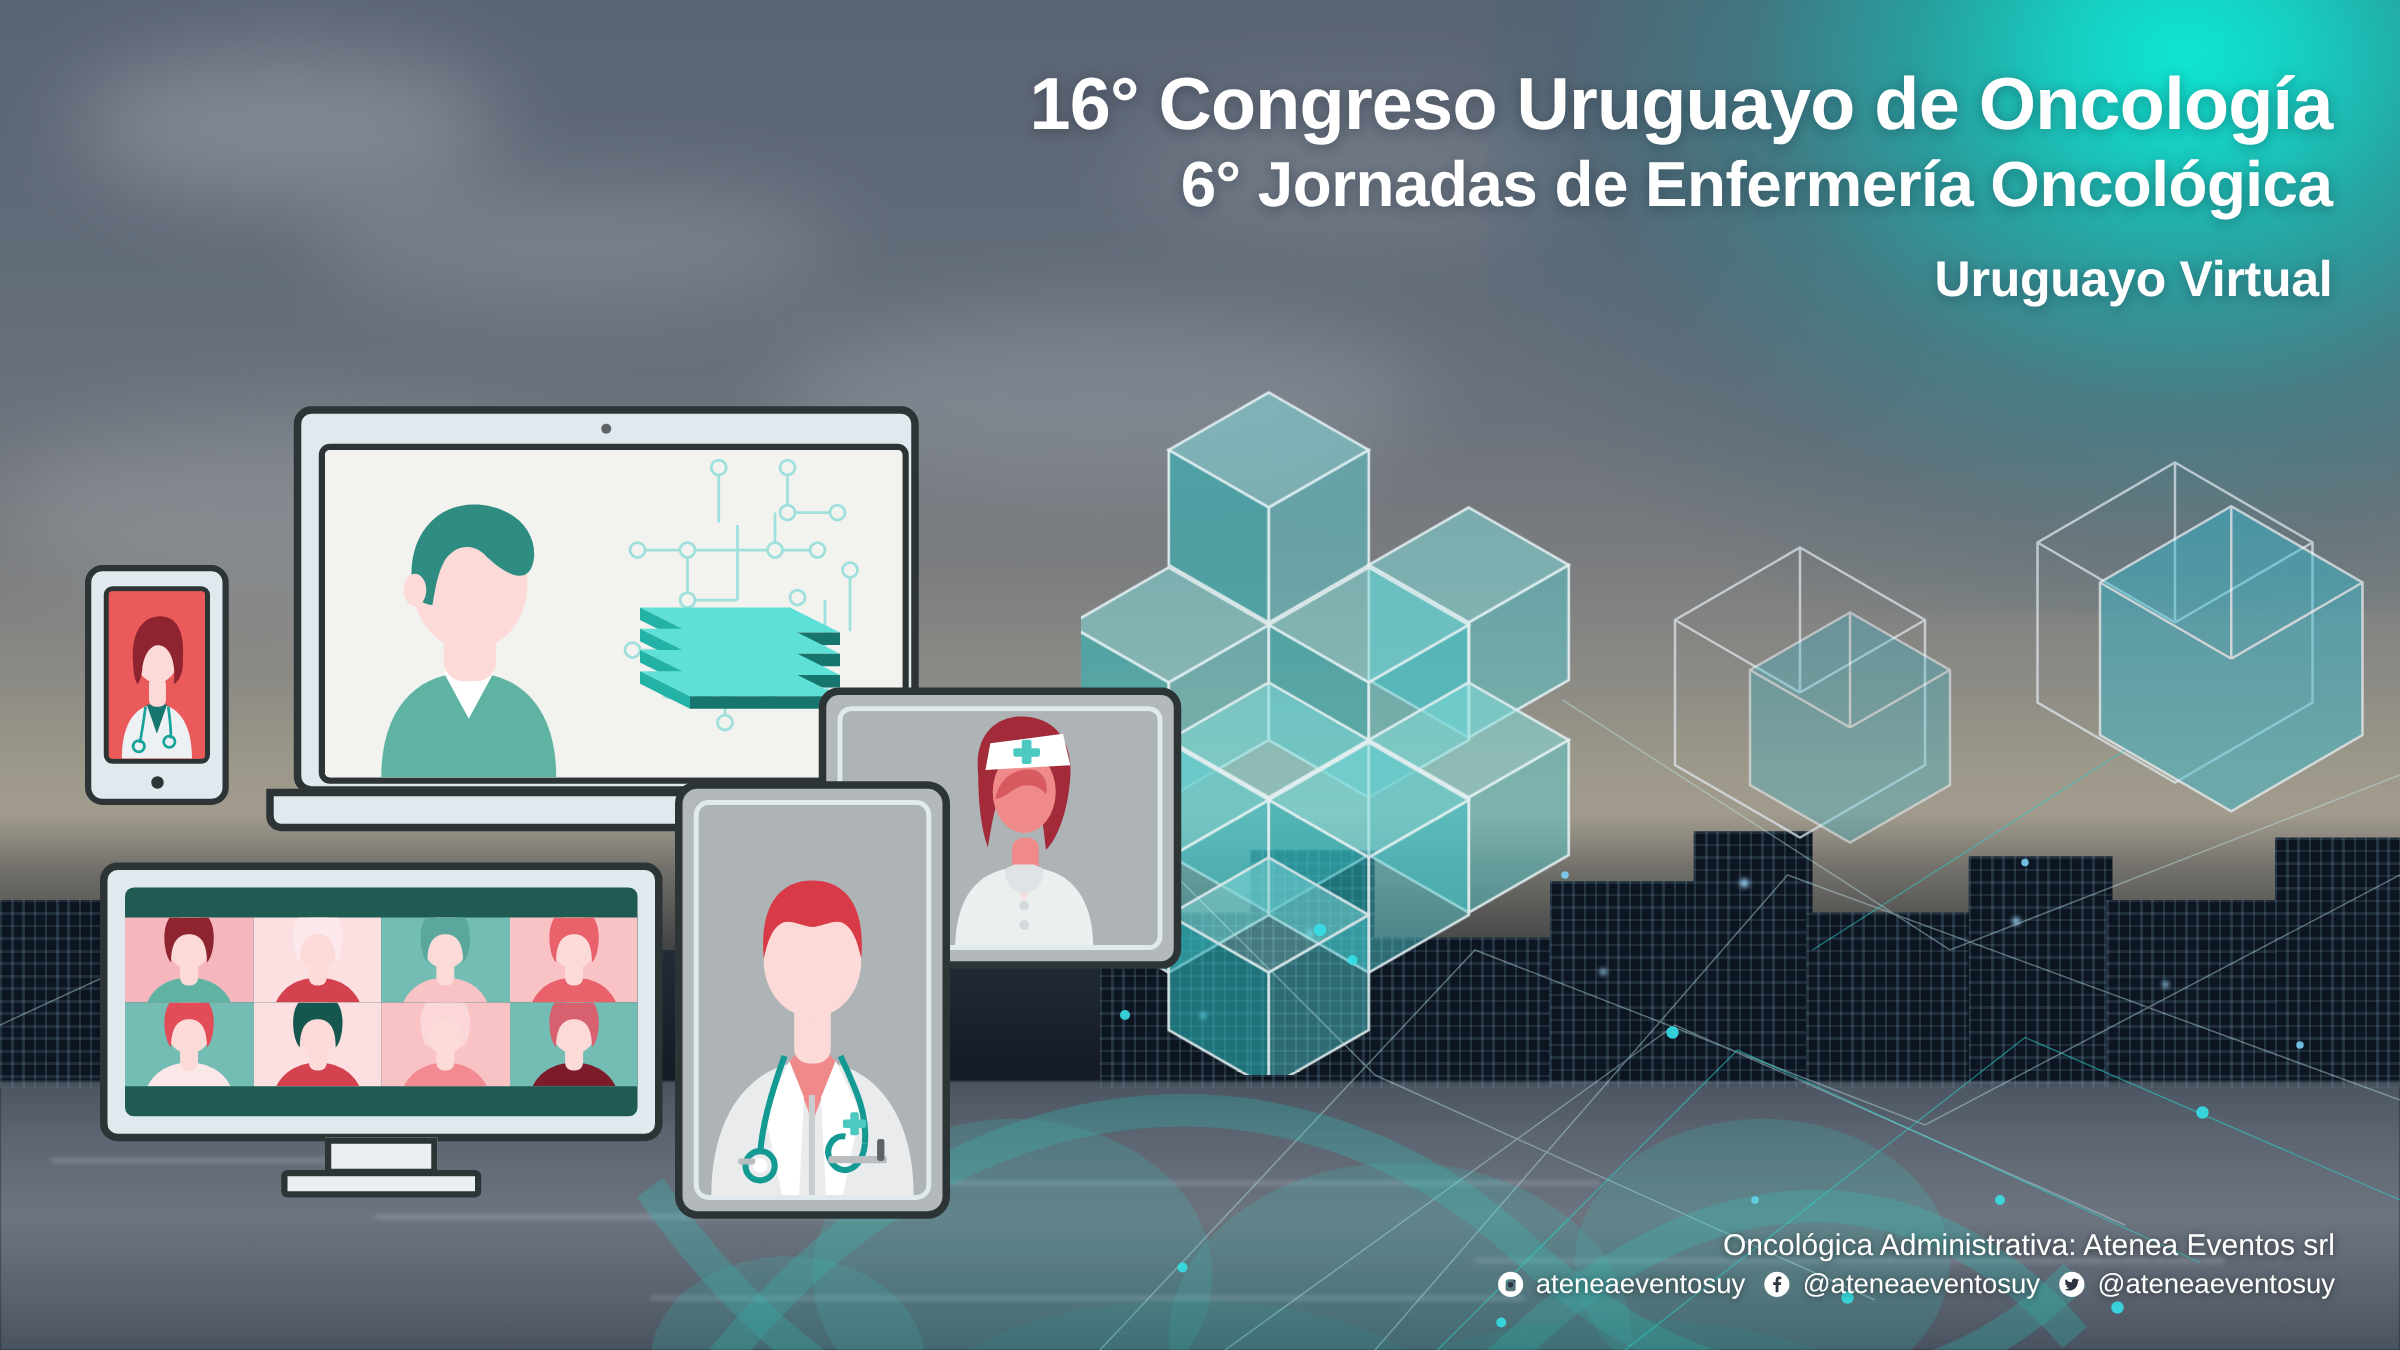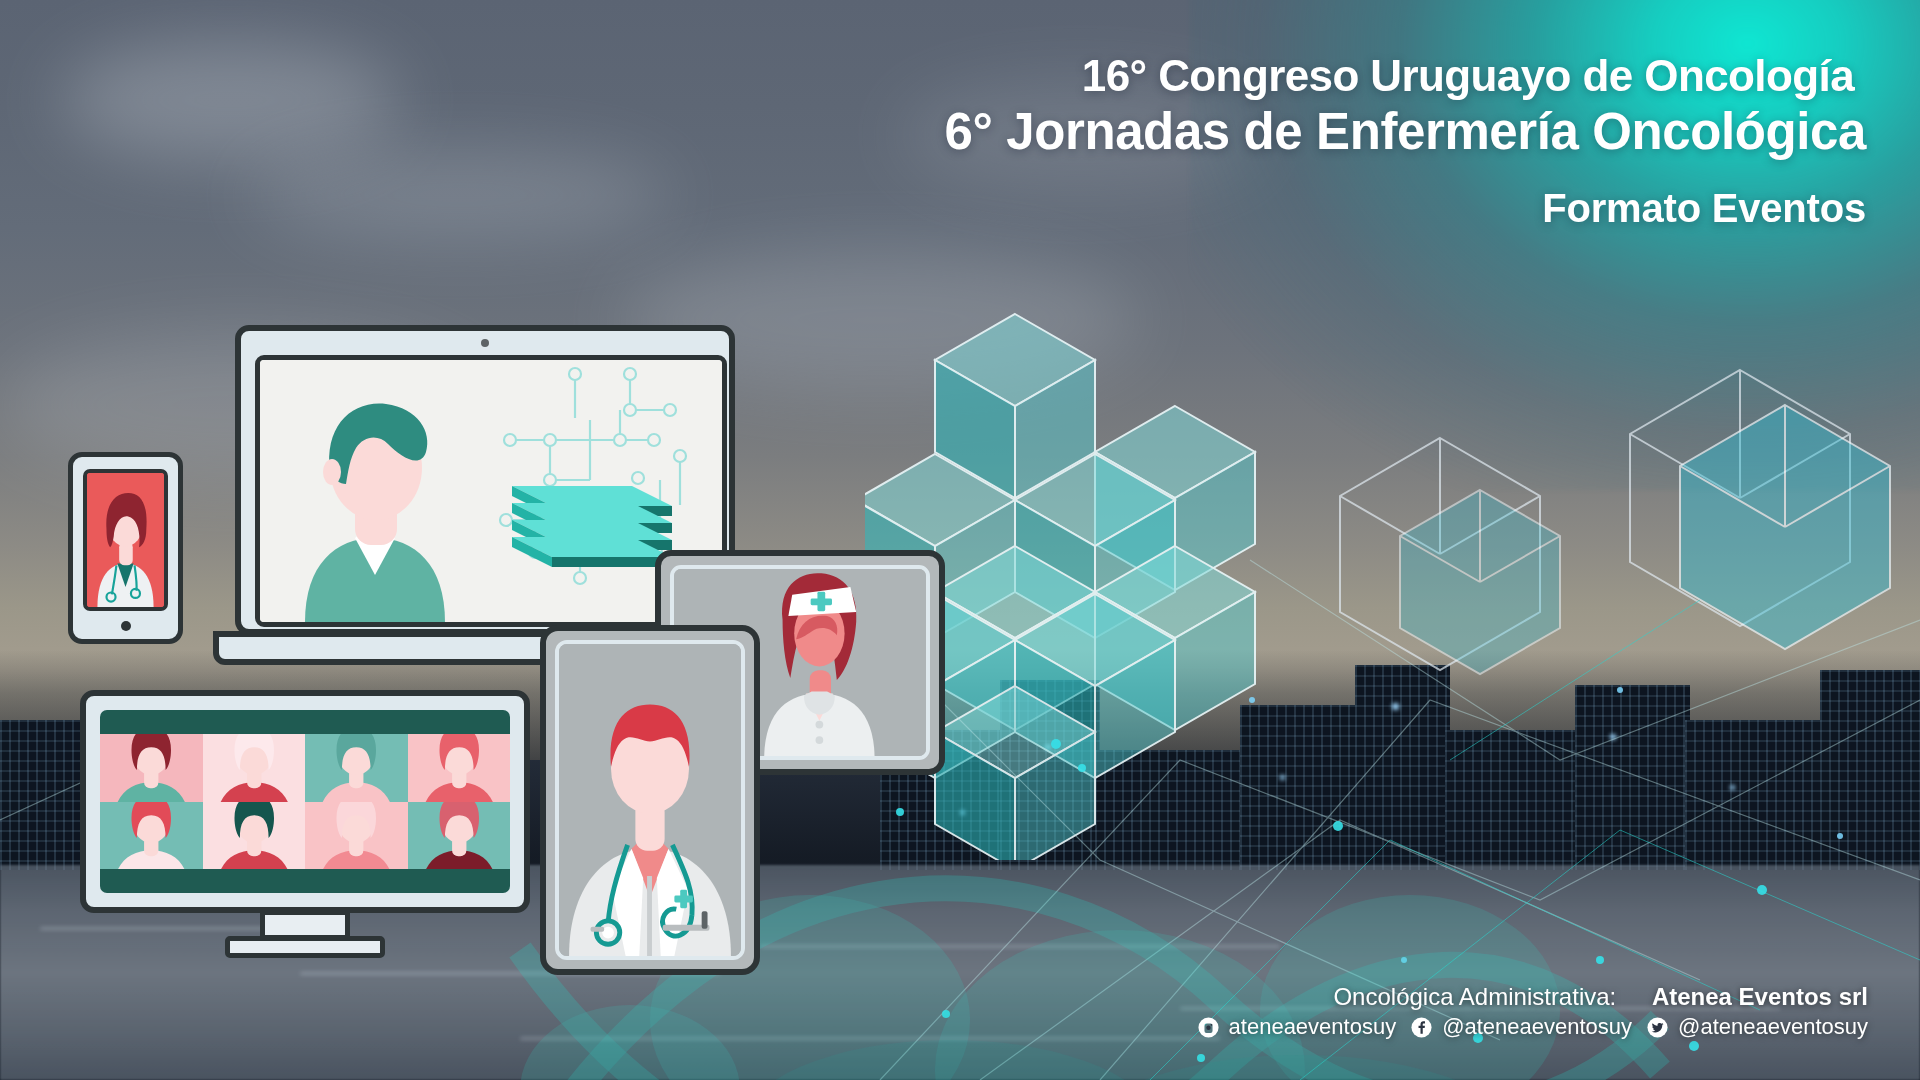--- a/index.html
+++ b/index.html
@@ -88,43 +88,43 @@
     font-family:"Liberation Sans",sans-serif;
   }
 
   
   .titleblock{
     position:absolute;right:54px;top:52px;width:1320px;
     text-align:right;color:#fff;
     text-shadow:0 2px 10px rgba(20,30,45,.35);
   }
   .t-line1{
-    font-size:44px;line-height:1.08;font-weight:700;letter-spacing:-.6px;
-    margin:0 12px 4px 0;white-space:nowrap;
+    font-size:59px;line-height:1.08;font-weight:700;letter-spacing:-.6px;
+    margin:0 0 4px 0;white-space:nowrap;
   }
   .t-line2{
     font-size:51px;line-height:1.1;font-weight:700;letter-spacing:-.4px;
     margin:0 0 26px 0;white-space:nowrap;
   }
   .t-date{
     font-size:40px;line-height:1.1;font-weight:400;margin:0 0 16px 0;
     letter-spacing:.2px;
   }
   .t-format{
     font-size:40px;line-height:1.1;font-weight:700;margin:0;letter-spacing:-.2px;
   }
 
   
   .footer{
     position:absolute;right:52px;bottom:40px;width:620px;
     text-align:right;color:#fff;
     text-shadow:0 1px 6px rgba(0,0,0,.55);
   }
   .f-sec{font-size:24px;line-height:1.28;margin:0 0 1px 0;font-weight:400;}
-  .f-sec b{font-weight:700;margin-left:29px;}
+  .f-sec b{font-weight:400;}
   .f-mail{font-size:27px;line-height:1.25;margin:0 0 14px 0;font-weight:400;}
   .socials{display:flex;justify-content:flex-end;align-items:center;gap:14px;}
   .soc{display:flex;align-items:center;gap:9px;}
   .soc-label{font-size:22px;font-weight:400;}
   .soc-ico{width:23px;height:23px;display:block;flex:0 0 auto;}
 
   
   .dev{position:absolute;}
 
   
@@ -317,21 +317,21 @@
     <g fill="#15b9a8" fill-opacity=".22">
       <ellipse cx="470" cy="360" rx="210" ry="90"></ellipse>
       <ellipse cx="820" cy="380" rx="230" ry="95"></ellipse>
     </g>
   </svg>
 
 
   <div class="titleblock">
     <h1 class="t-line1">16° Congreso Uruguayo de Oncología</h1>
     <h2 class="t-line2">6° Jornadas de Enfermería Oncológica</h2>
-    <div class="t-format">Formato Eventos</div>
+    <div class="t-format">Uruguayo Virtual</div>
   </div>
 
   <div class="dev laptop">
     <div class="lt-lid">
       <div class="lt-cam"></div>
       <div class="lt-screen">
         <svg viewBox="0 0 462 262" width="100%" height="100%" preserveAspectRatio="xMidYMid slice">
           <rect width="462" height="262" fill="#f2f2ef"></rect>
 
           <g>

